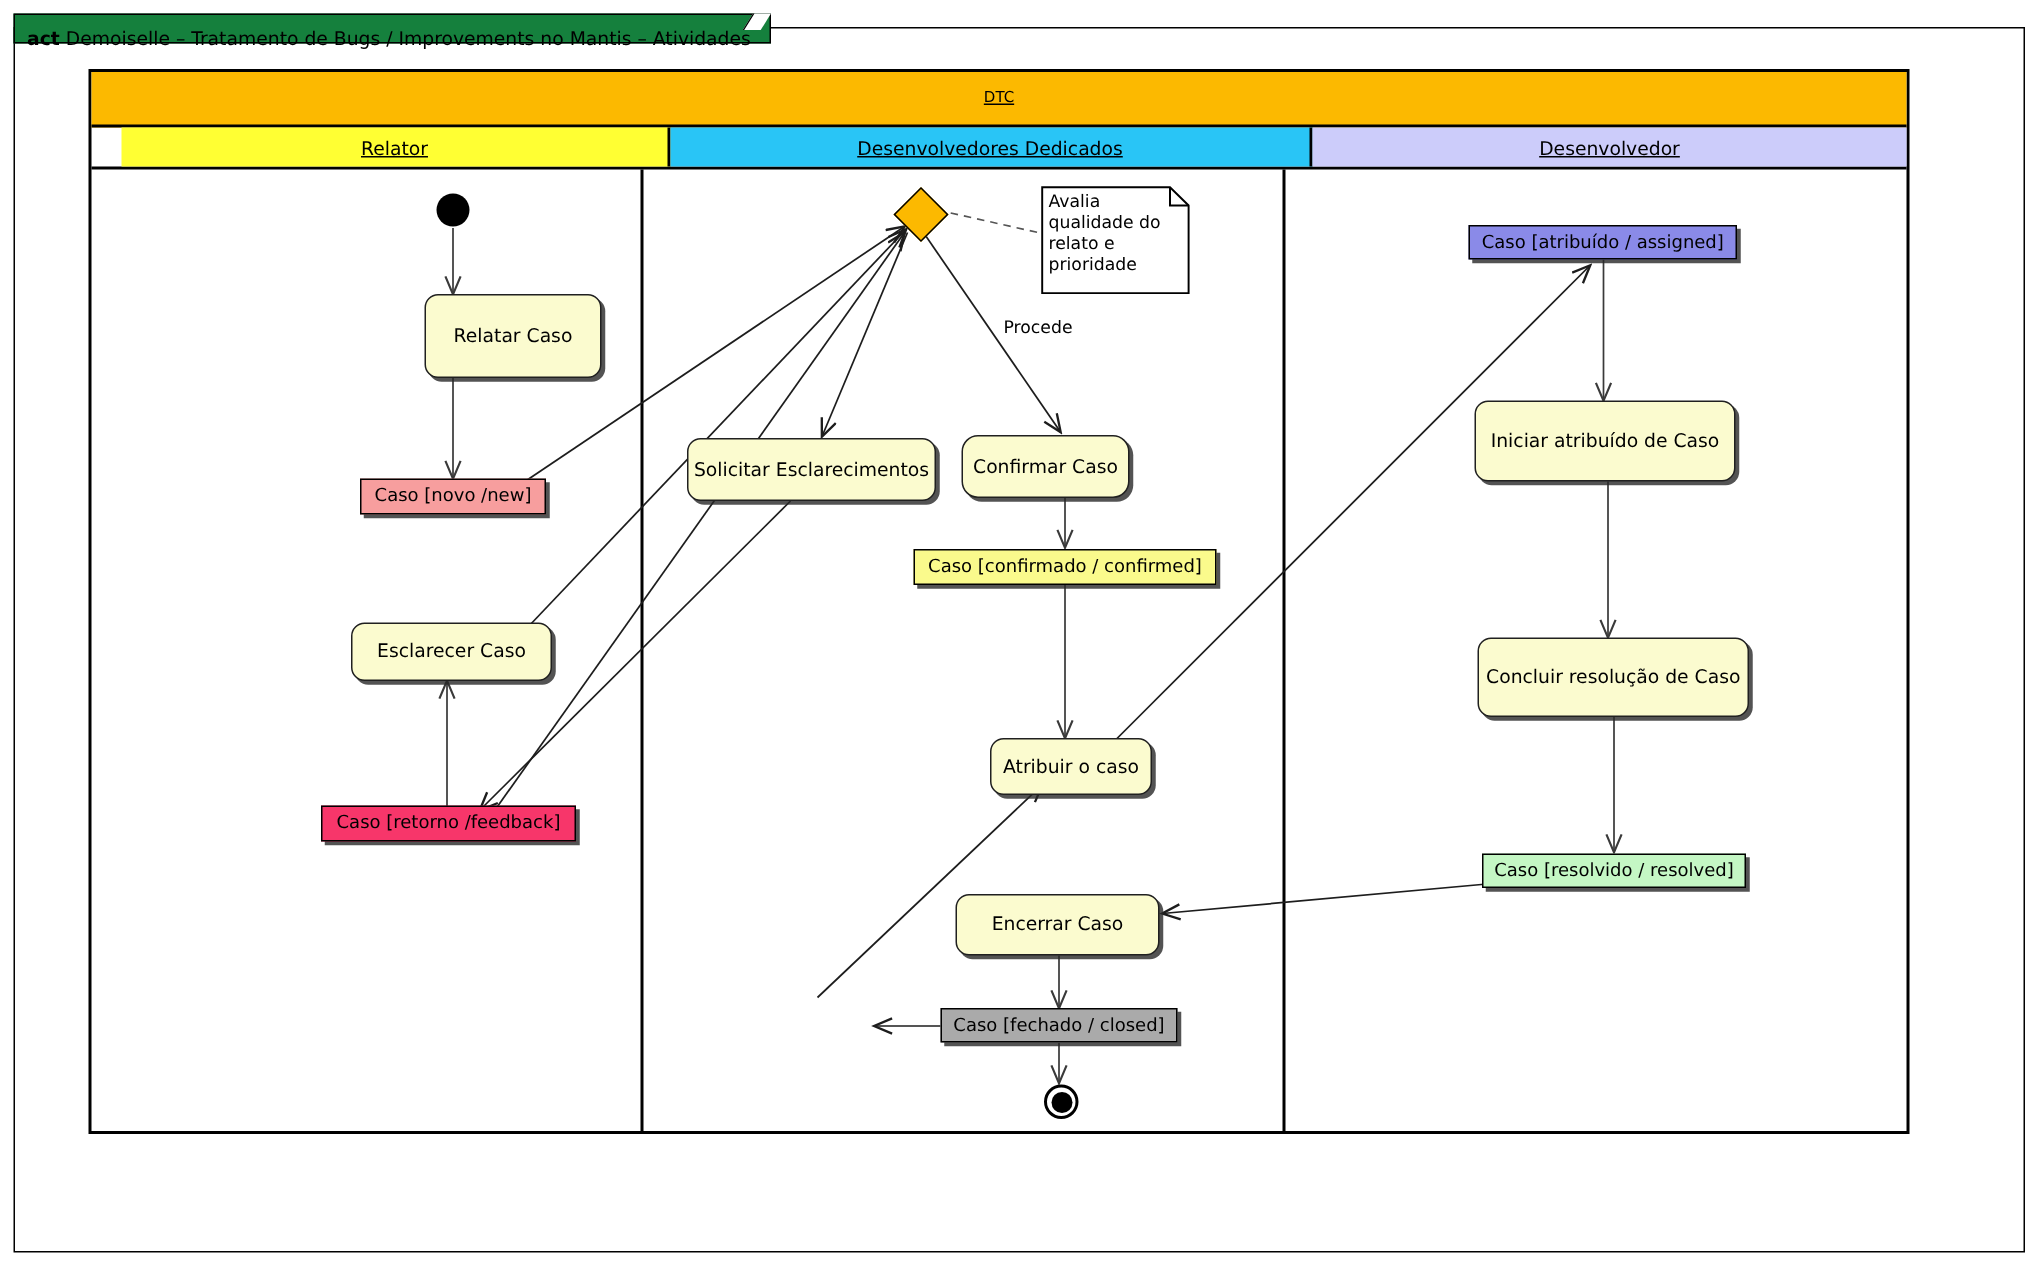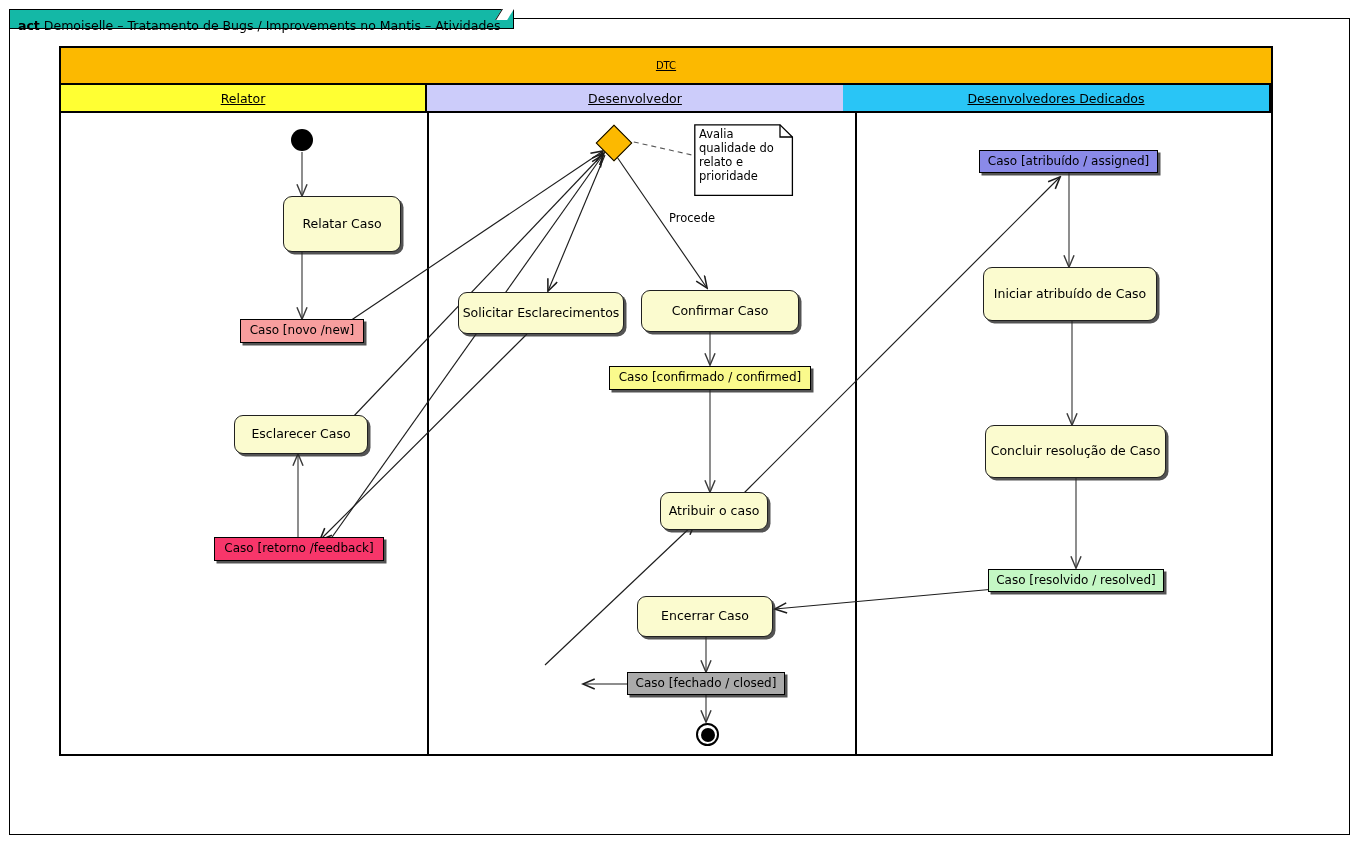--- a/index.html
+++ b/index.html
@@ -3,41 +3,41 @@
 <meta charset="utf-8">
 <style>
   html,body{margin:0;padding:0;background:#ffffff;}
   body{font-family:"DejaVu Sans","Liberation Sans",sans-serif;}
   #canvas{position:relative;width:1361px;height:846px;background:#ffffff;overflow:hidden;}
 
   
   #frame{position:absolute;left:9px;top:18px;width:1341px;height:817px;
          border:1.5px solid #000;box-sizing:border-box;background:transparent;}
   #title-tab{position:absolute;left:9px;top:9px;height:20px;
-             border:1.5px solid #000;background:#14b8a6;box-sizing:border-box;
+             border:1.5px solid #000;background:#15803d;box-sizing:border-box;
              padding:12px 12px 0 8px;display:flex;align-items:center;white-space:nowrap;
              font-size:12.5px;color:#000;z-index:6;}
   #title-tab .kw{font-weight:bold;margin-right:4px;}
   #title-tab:after{content:"";position:absolute;right:-1px;top:-1px;width:11px;height:11px;
              background:#fff;border-left:1.5px solid #000;
              transform:skewX(-32deg);transform-origin:top left;border-bottom:none;}
 
   
   #lanes{position:absolute;left:59px;top:46px;width:1214px;height:710px;
          border:2px solid #000;box-sizing:border-box;background:#fff;}
   #pool-header{position:absolute;left:0;top:0;width:100%;height:37px;
          background:#FCB900;border-bottom:2px solid #000;box-sizing:border-box;
          display:flex;align-items:center;justify-content:center;
          font-size:10px;color:#000;text-decoration:underline;}
   #lane-header-row{position:absolute;left:0;top:37px;width:100%;height:28px;
          display:flex;border-bottom:2px solid #000;box-sizing:border-box;}
   .lane-head{display:flex;align-items:center;justify-content:center;
          font-size:12.5px;color:#000;box-sizing:border-box;height:100%;}
   .lane-head span{text-decoration:underline;}
-  .lh-relator{width:366px;background:#FFFF33;border-right:2px solid #000;}
+  .lh-relator{width:366px;background:#FFFF33;border-right:2px solid #000;margin-left:20px;}
   .lh-dd{width:428px;background:#29C5F6;border-right:2px solid #000;}
   .lh-dev{flex:1;background:#CCCCFA;}
   .lane-divider{position:absolute;top:65px;bottom:0;width:2px;background:#000;}
 
   
   .node{position:absolute;box-sizing:border-box;display:flex;align-items:center;
         justify-content:center;text-align:center;color:#000;z-index:3;}
   .action{background:#FBFBCF;border:1.6px solid #202020;border-radius:9px;
         font-size:12.5px;line-height:1.15;
         box-shadow:2.5px 2.5px 0 0 rgba(40,40,40,.80);}
@@ -82,25 +82,25 @@
   </div>
 
   <div id="frame"></div>
 
   <div id="lanes">
     <div id="pool-header">DTC</div>
     <div id="lane-header-row">
       <div class="lane-head lh-relator">
         <span>Relator</span>
       </div>
+      <div class="lane-head lh-dd">
+        <span>Desenvolvedores Dedicados</span>
+      </div>
       <div class="lane-head lh-dev">
         <span>Desenvolvedor</span>
-      </div>
-      <div class="lane-head lh-dd">
-        <span>Desenvolvedores Dedicados</span>
       </div>
     </div>
     <div class="lane-divider" style="left:366px;"></div>
     <div class="lane-divider" style="left:794px;"></div>
   </div>
 
   <svg id="wires">
     <defs>
       <marker id="ah" markerWidth="13" markerHeight="13" refX="11.2" refY="5" orient="auto">
         <path d="M1,0.6 L11.4,5 L1,9.4" fill="none" stroke="#3a3a3a" stroke-width="1.25"></path>
@@ -185,21 +185,21 @@
       <div>Avalia</div>
       <div>qualidade do</div>
       <div>relato e</div>
       <div>prioridade</div>
     </div>
 
   <div id="edge-label-procede">Procede</div>
 
   <div class="node action" style="left:458px;top:292px;width:166px;height:42px;">Solicitar Esclarecimentos</div>
 
-  <div class="node action" style="left:641px;top:290px;width:158px;height:42px;">Confirmar Caso</div>
+  <div class="node action" style="left:641px;top:290px;width:112px;height:42px;border-radius:11px;">Confirmar Caso</div>
 
   <div class="node state st-confirmed" style="left:609px;top:366px;width:202px;height:24px;">Caso [confirmado / confirmed]</div>
 
   <div class="node action" style="left:660px;top:492px;width:108px;height:38px;">Atribuir o caso</div>
 
   <div class="node action" style="left:637px;top:596px;width:136px;height:41px;">Encerrar Caso</div>
 
   <div class="node state st-closed" style="left:627px;top:672px;width:158px;height:23px;">Caso [fechado / closed]</div>
 
 

